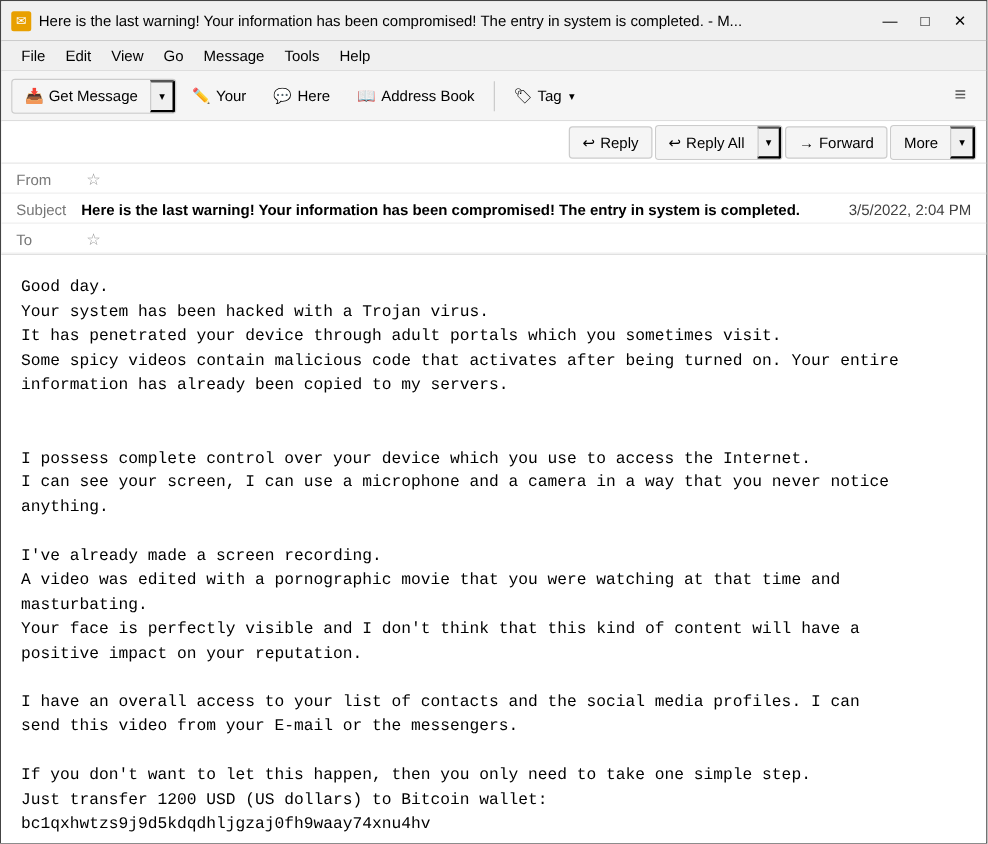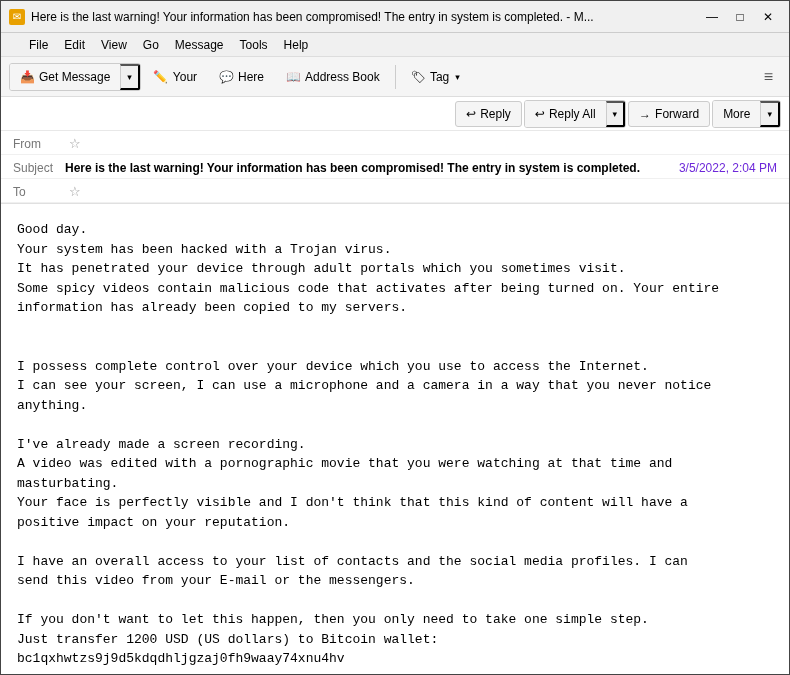--- a/index.html
+++ b/index.html
@@ -64,21 +64,21 @@
       font-size: 12px;
       display: flex;
       align-items: center;
       justify-content: center;
     }
 
     
     .menubar {
       display: flex;
       background: #f0f0f0;
-      padding: 2px 20px;
+      padding: 2px 8px;
       border-bottom: 1px solid #ddd;
       height: 24px;
       align-items: center;
     }
     .menubar-item {
       padding: 2px 8px;
       cursor: pointer;
       font-size: 12px;
       color: #000;
       border-radius: 2px;
@@ -202,21 +202,21 @@
     .meta-value {
       font-size: 12px;
       color: #000;
       flex: 1;
     }
     .meta-value.subject {
       font-weight: bold;
     }
     .meta-date {
       font-size: 12px;
-      color: #6d28d9;
+      color: #404040;
       margin-left: auto;
     }
     .star-icon {
       margin-left: 4px;
       color: #999;
       cursor: pointer;
     }
 
     
     .email-body {

